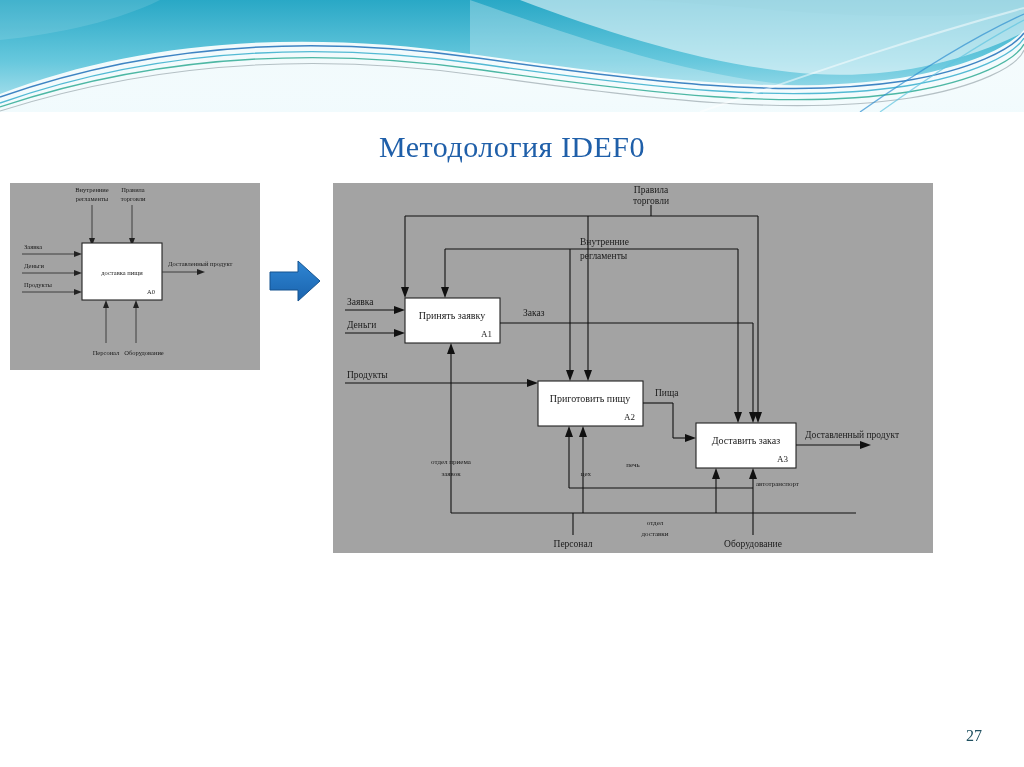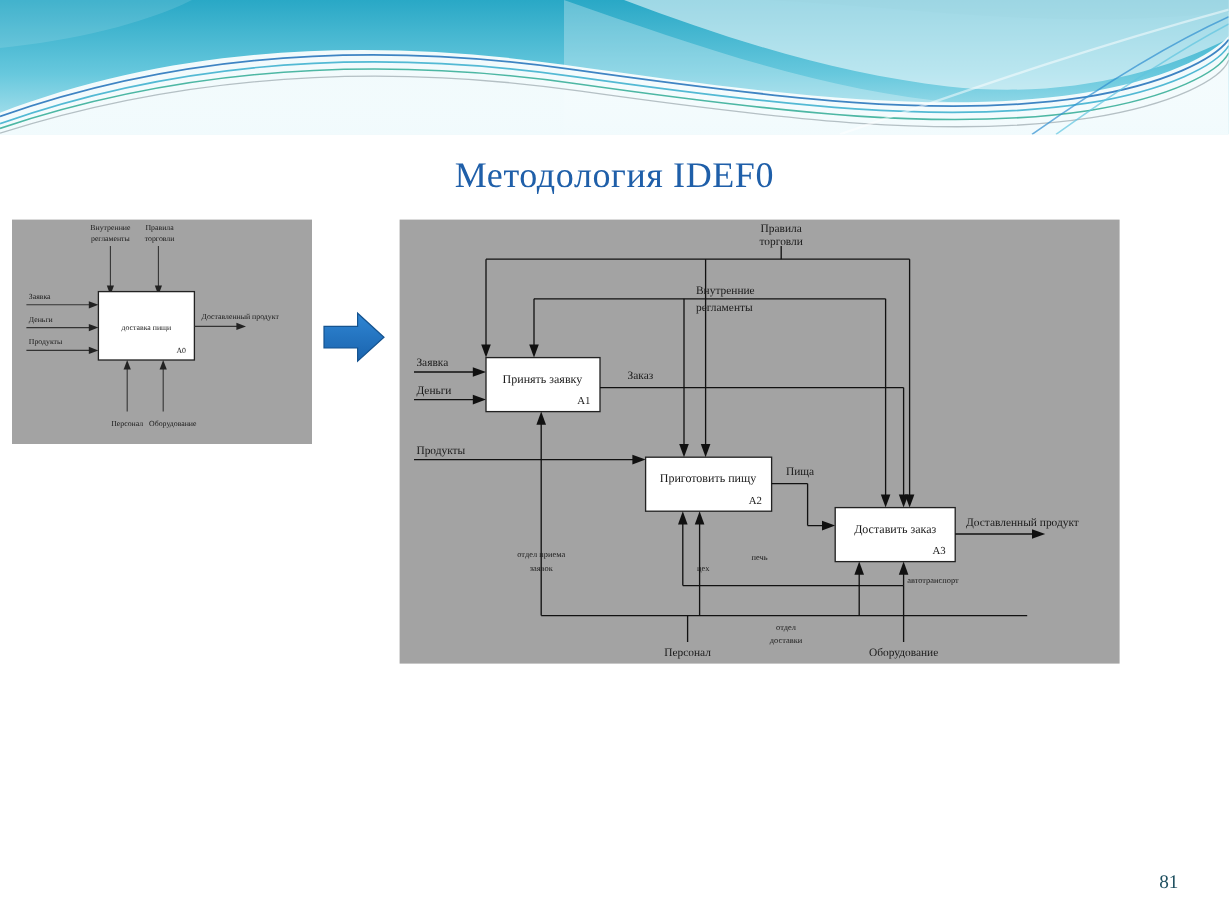--- a/index.html
+++ b/index.html
@@ -307,15 +307,15 @@
       <text class="r-lbl-small" x="322" y="342" text-anchor="middle">отдел</text>
       <text class="r-lbl-small" x="322" y="353" text-anchor="middle">доставки</text>
 
       <text class="r-lbl-small" x="423" y="303">автотранспорт</text>
 
       <text class="r-lbl" x="240" y="364" text-anchor="middle">Персонал</text>
       <text class="r-lbl" x="420" y="364" text-anchor="middle">Оборудование</text>
     </svg>
   </div>
 
-  <div class="page-number">81</div>
+  <div class="page-number">27</div>
 
 </div>
 
 </body></html>

